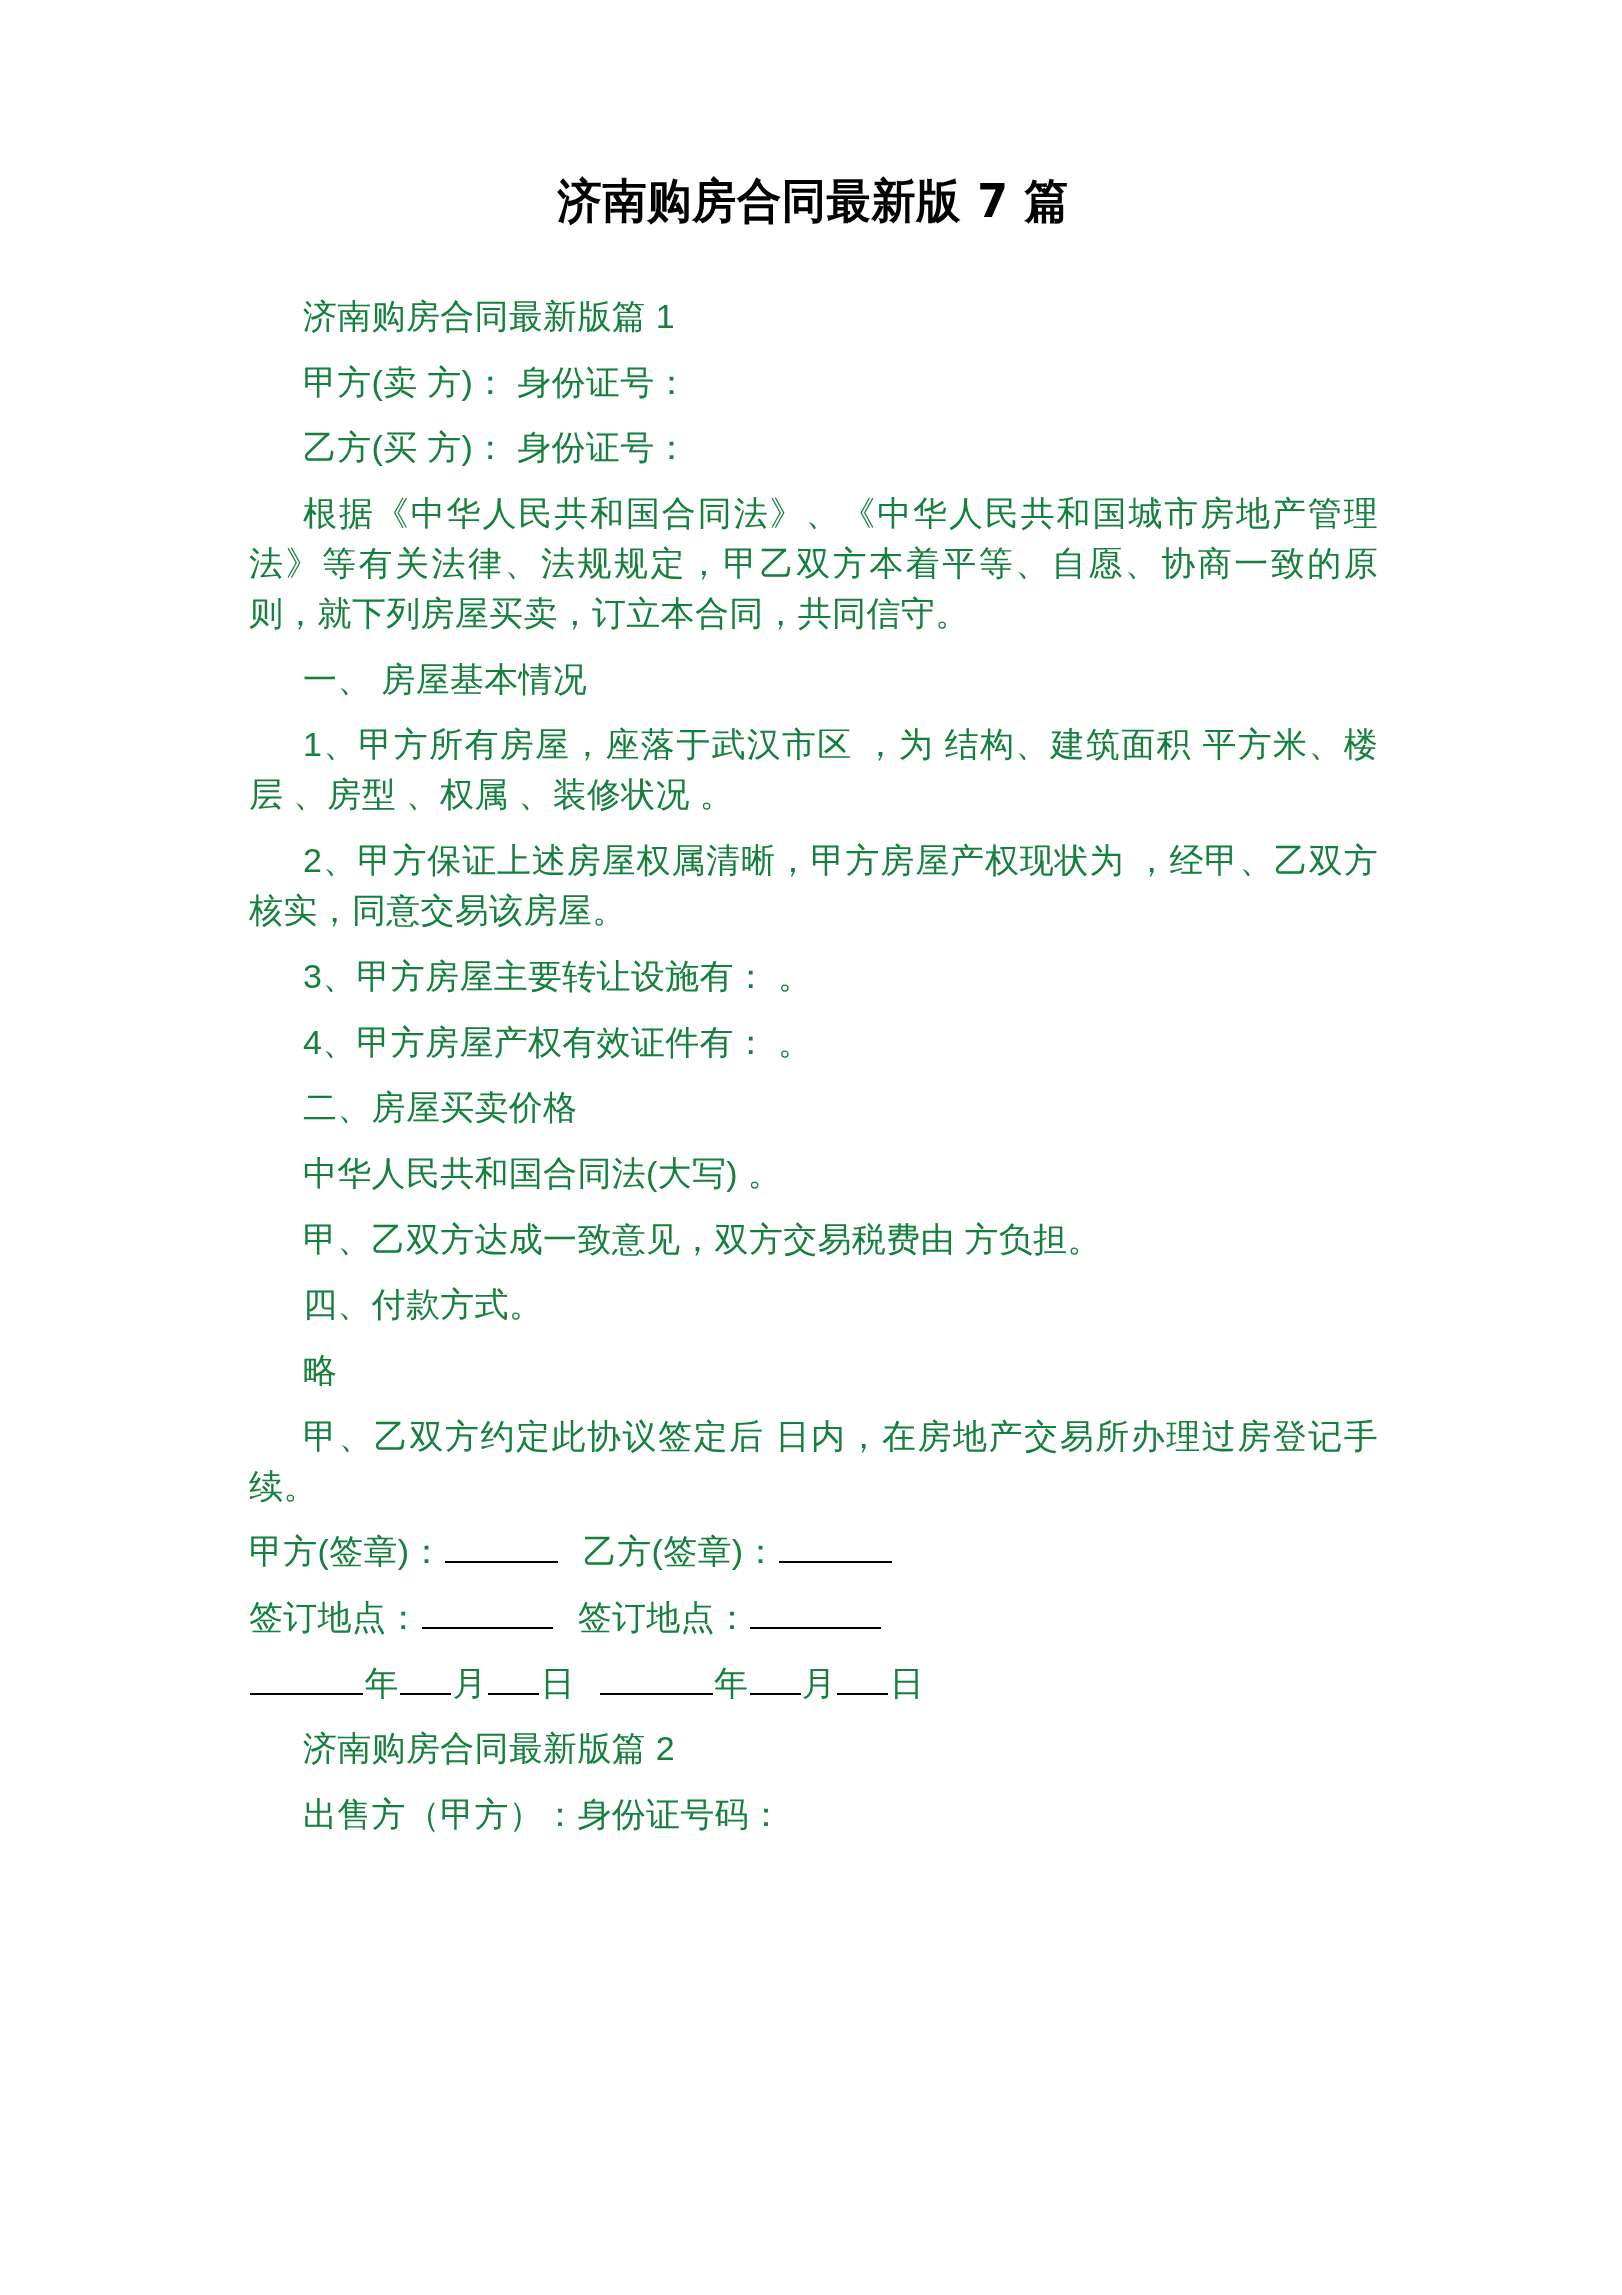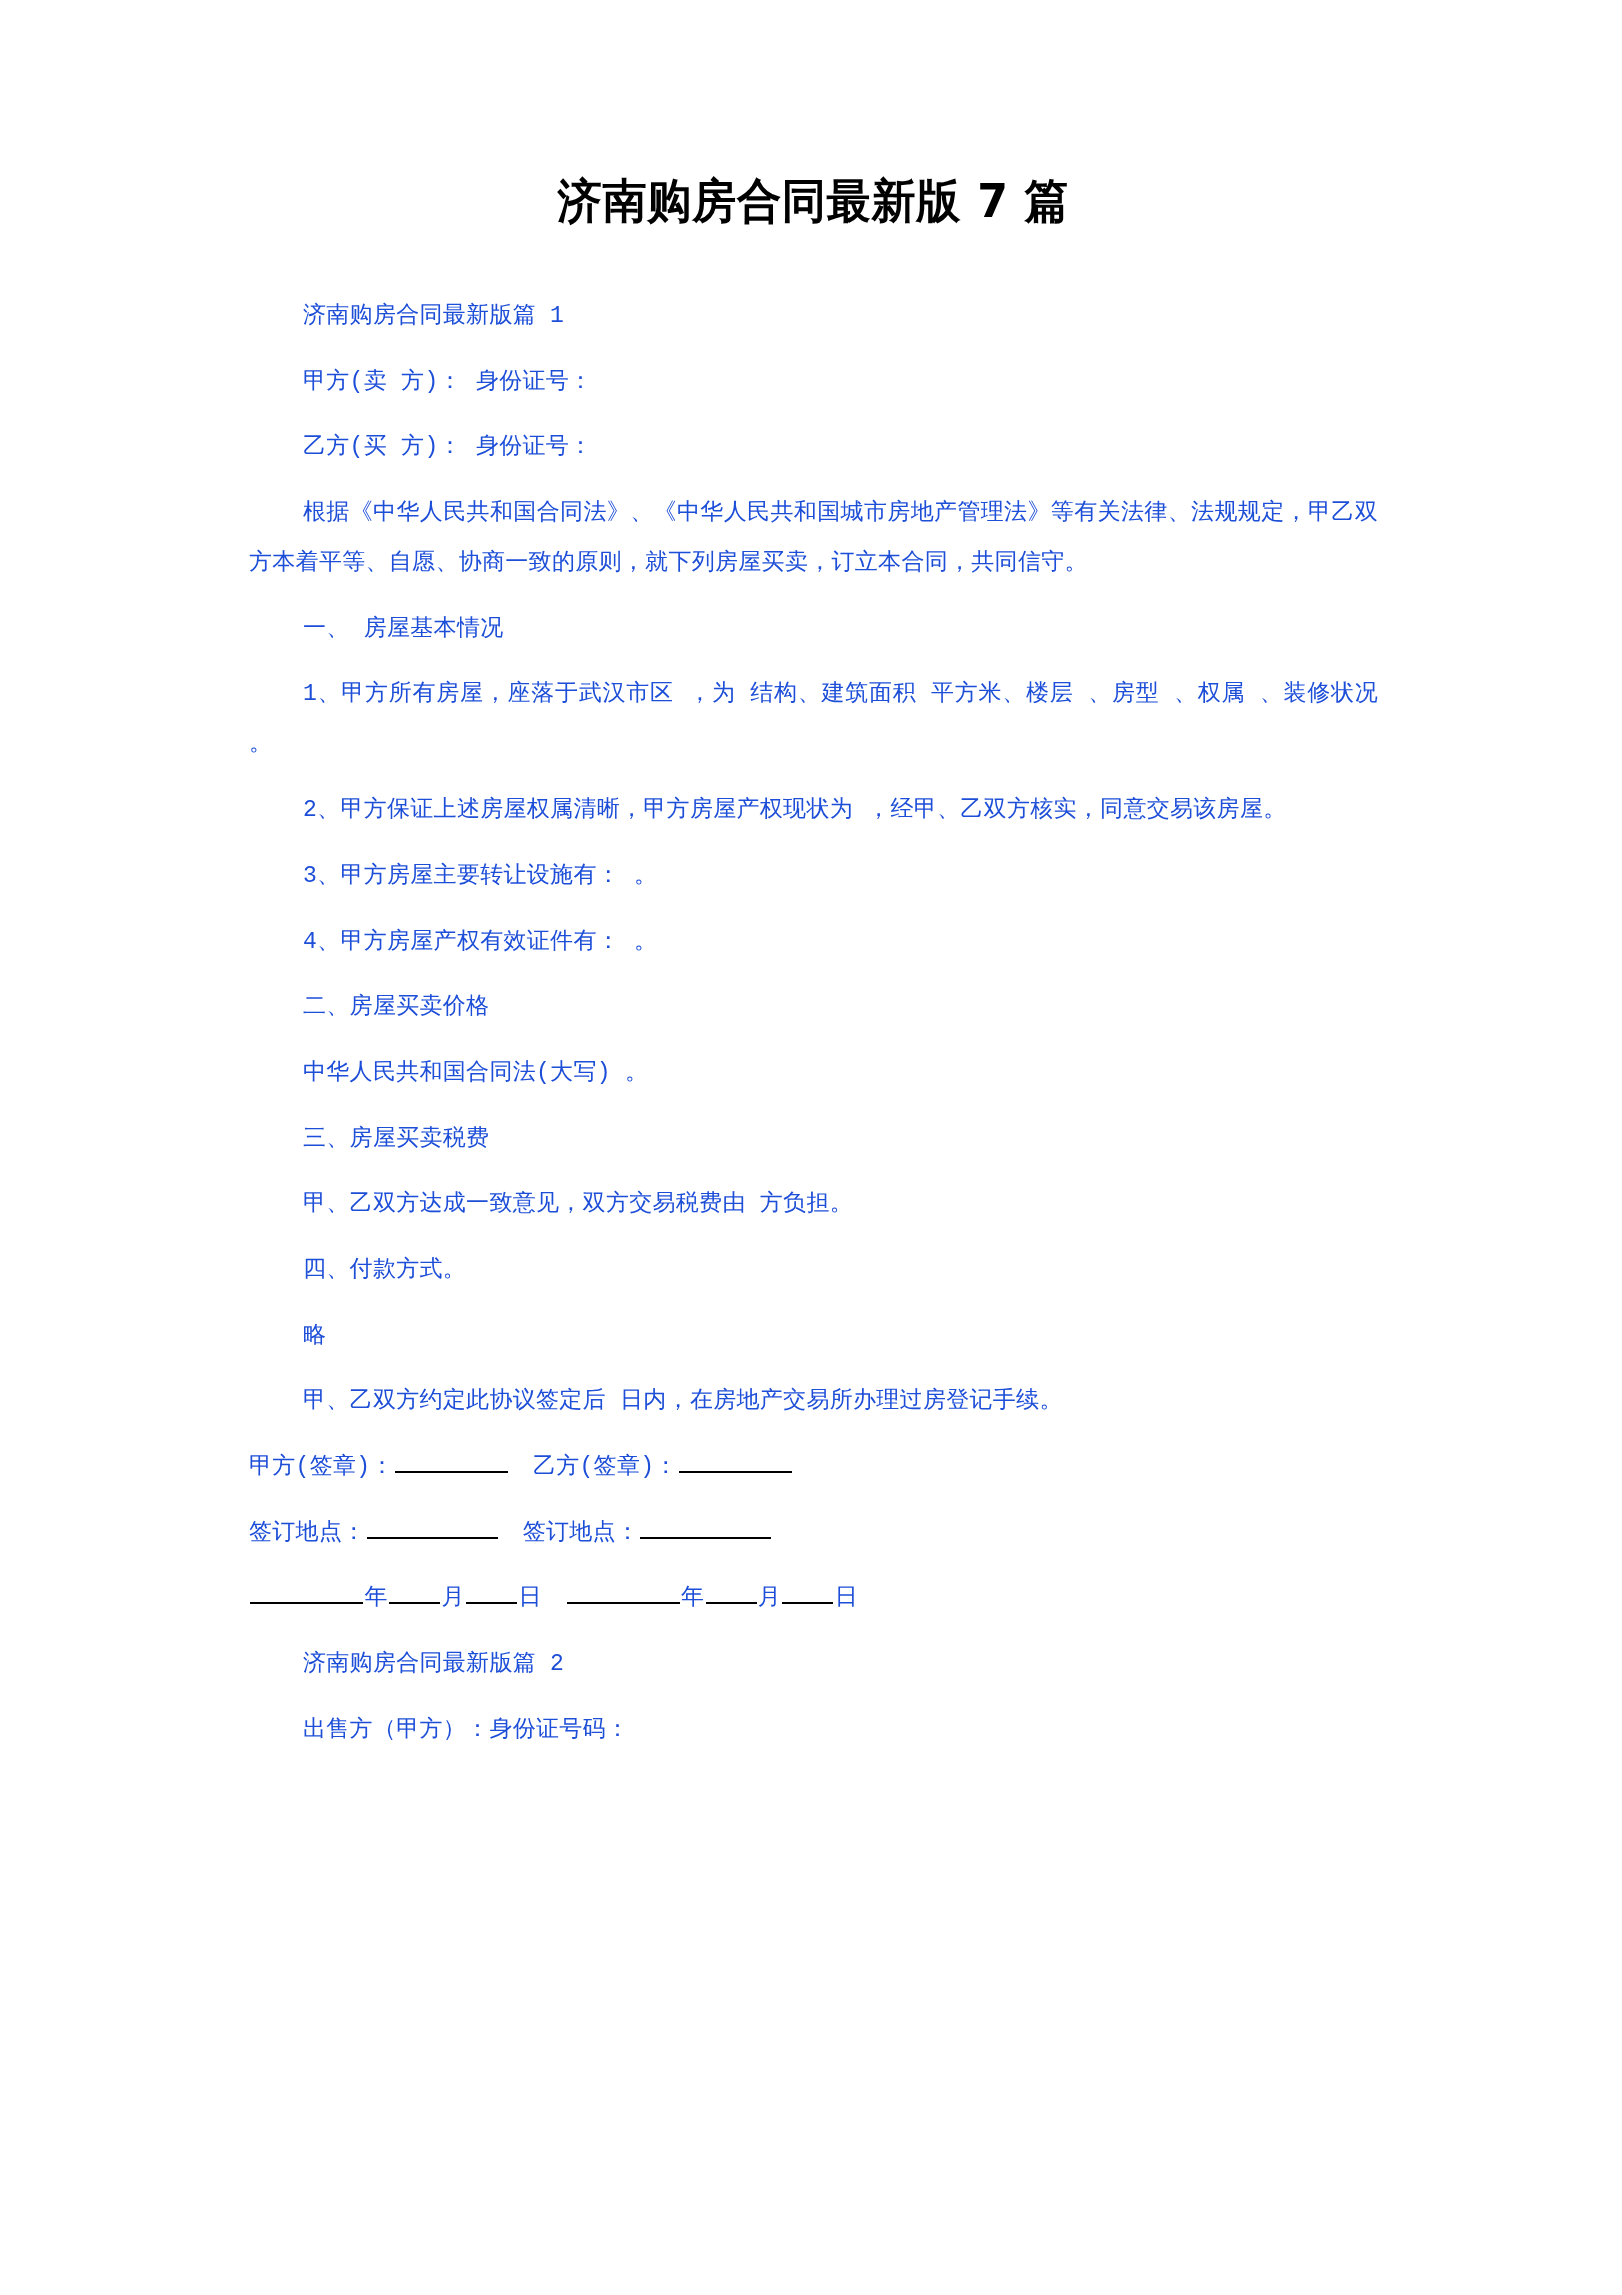--- a/index.html
+++ b/index.html
@@ -46,28 +46,28 @@
     color: #000;
     transform: scaleX(0.94);
     transform-origin: center center;
   }
 
   .body-block {
     padding-top: 67px;
   }
 
   p.para {
-    font-family: Liberation Mono, monospace;
-    font-size: 23px;
+    font-family: Liberation Sans, sans-serif;
+    font-size: 34px;
     line-height: 50px;
     margin: 0 0 15.7px 0;
     text-align: justify;
     text-justify: inter-ideograph;
     letter-spacing: 0.3px;
-    color: #1d4ed8;
+    color: #15803d;
     word-break: break-all;
   }
 
   p.indent {
     text-indent: 54px;
   }
 
   
   .fill {
     display: inline-block;
@@ -115,21 +115,20 @@
       <p class="para indent">2、甲方保证上述房屋权属清晰，甲方房屋产权现状为 ，经甲、乙双方核实，同意交易该房屋。</p>
 
       <p class="para indent">3、甲方房屋主要转让设施有： 。</p>
 
       <p class="para indent">4、甲方房屋产权有效证件有： 。</p>
 
       <p class="para indent">二、房屋买卖价格</p>
 
       <p class="para indent">中华人民共和国合同法(大写) 。</p>
 
-      <p class="para indent">三、房屋买卖税费</p>
 
       <p class="para indent">甲、乙双方达成一致意见，双方交易税费由 方负担。</p>
 
       <p class="para indent">四、付款方式。</p>
 
       <p class="para indent">略</p>
 
 
       <p class="para indent">甲、乙双方约定此协议签定后 日内，在房地产交易所办理过房登记手续。</p>
 

